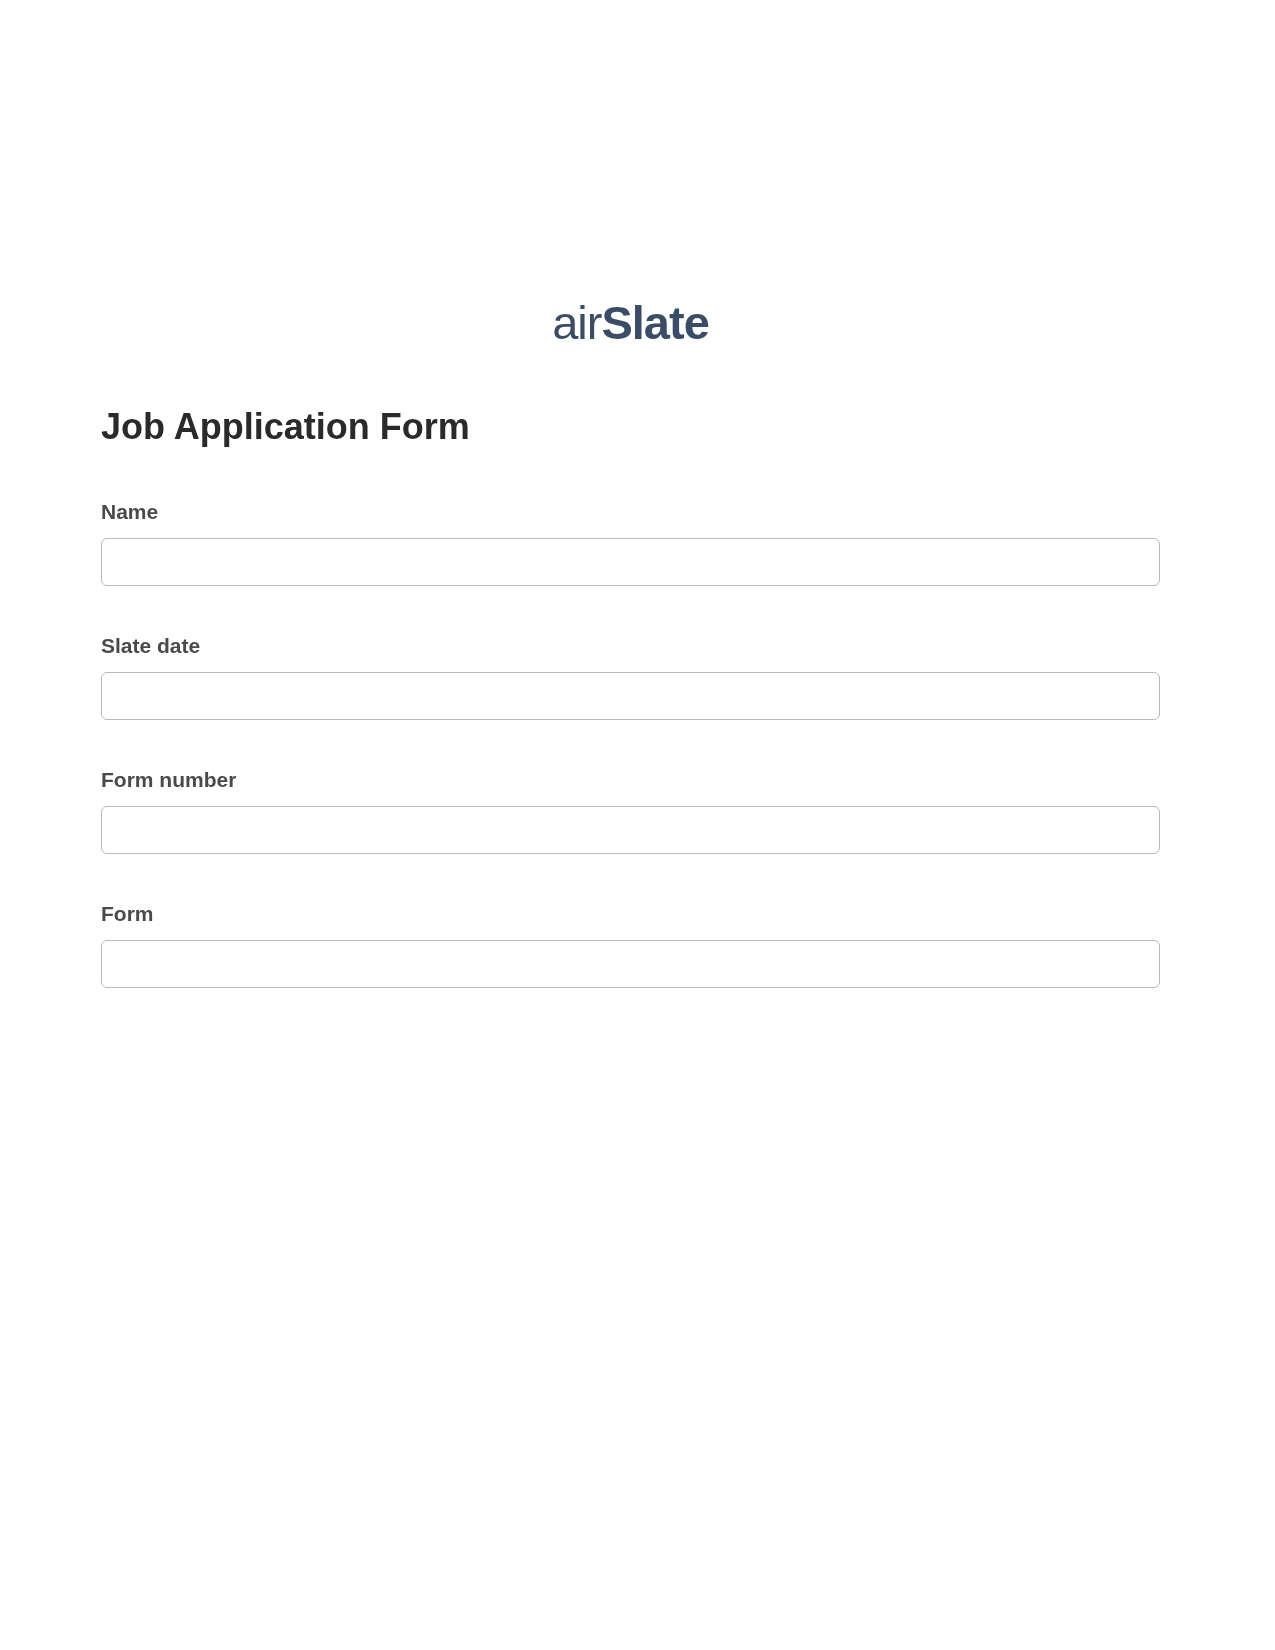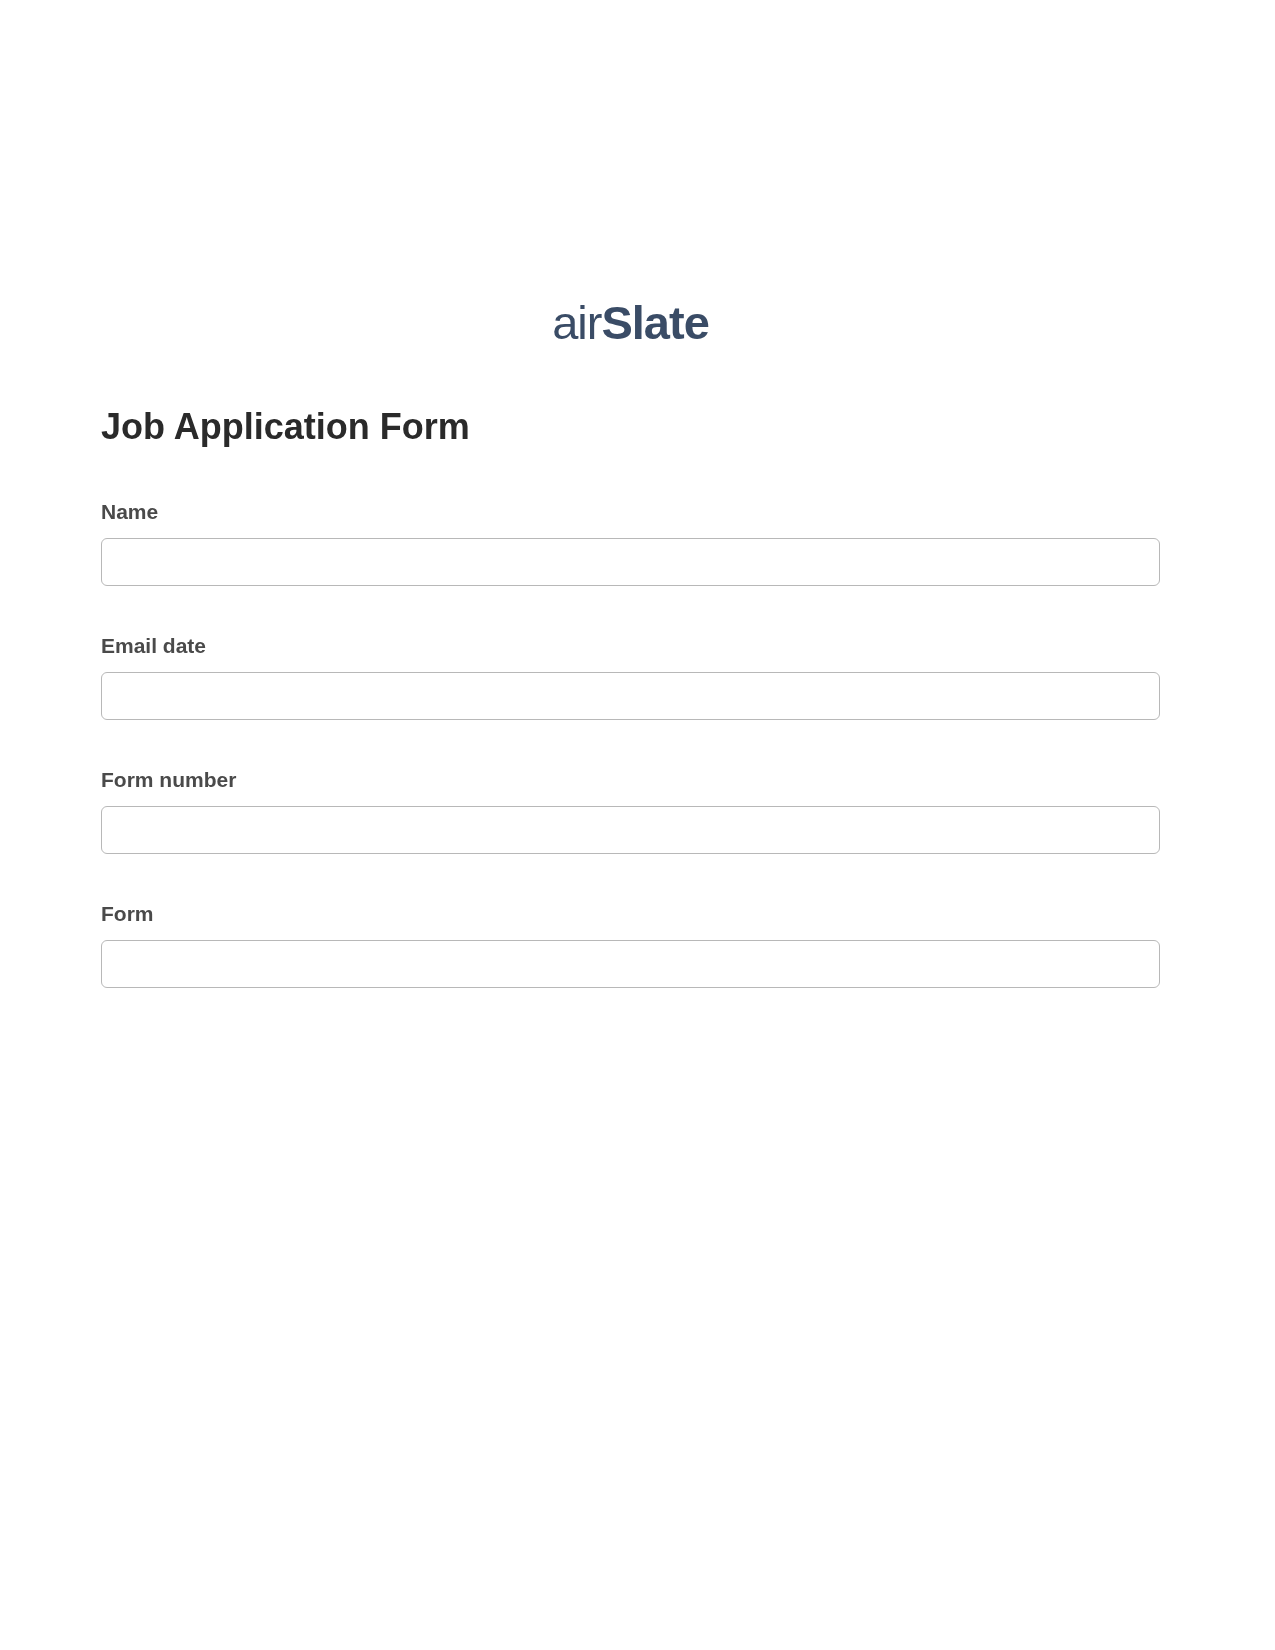--- a/index.html
+++ b/index.html
@@ -84,21 +84,21 @@
   </div>
 
   <h1 class="form-title">Job Application Form</h1>
 
   <div class="form-field">
     <label class="field-label">Name</label>
     <input type="text" class="field-input" value="" style="">
   </div>
 
   <div class="form-field">
-    <label class="field-label">Email date</label>
+    <label class="field-label">Slate date</label>
     <input type="text" class="field-input" value="" style="">
   </div>
 
   <div class="form-field">
     <label class="field-label">Form number</label>
     <input type="text" class="field-input" value="" style="">
   </div>
 
   <div class="form-field">
     <label class="field-label">Form</label>

